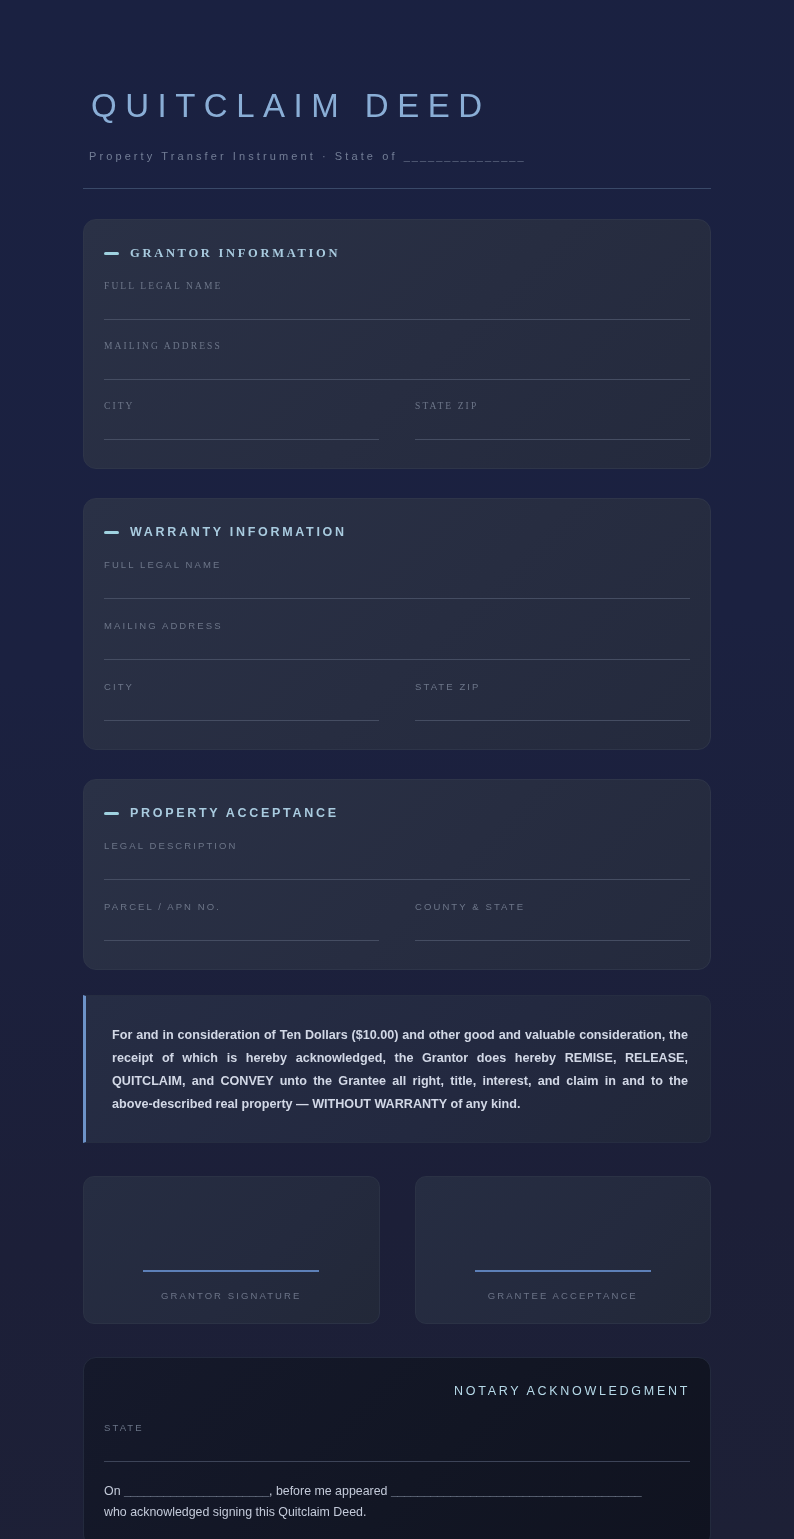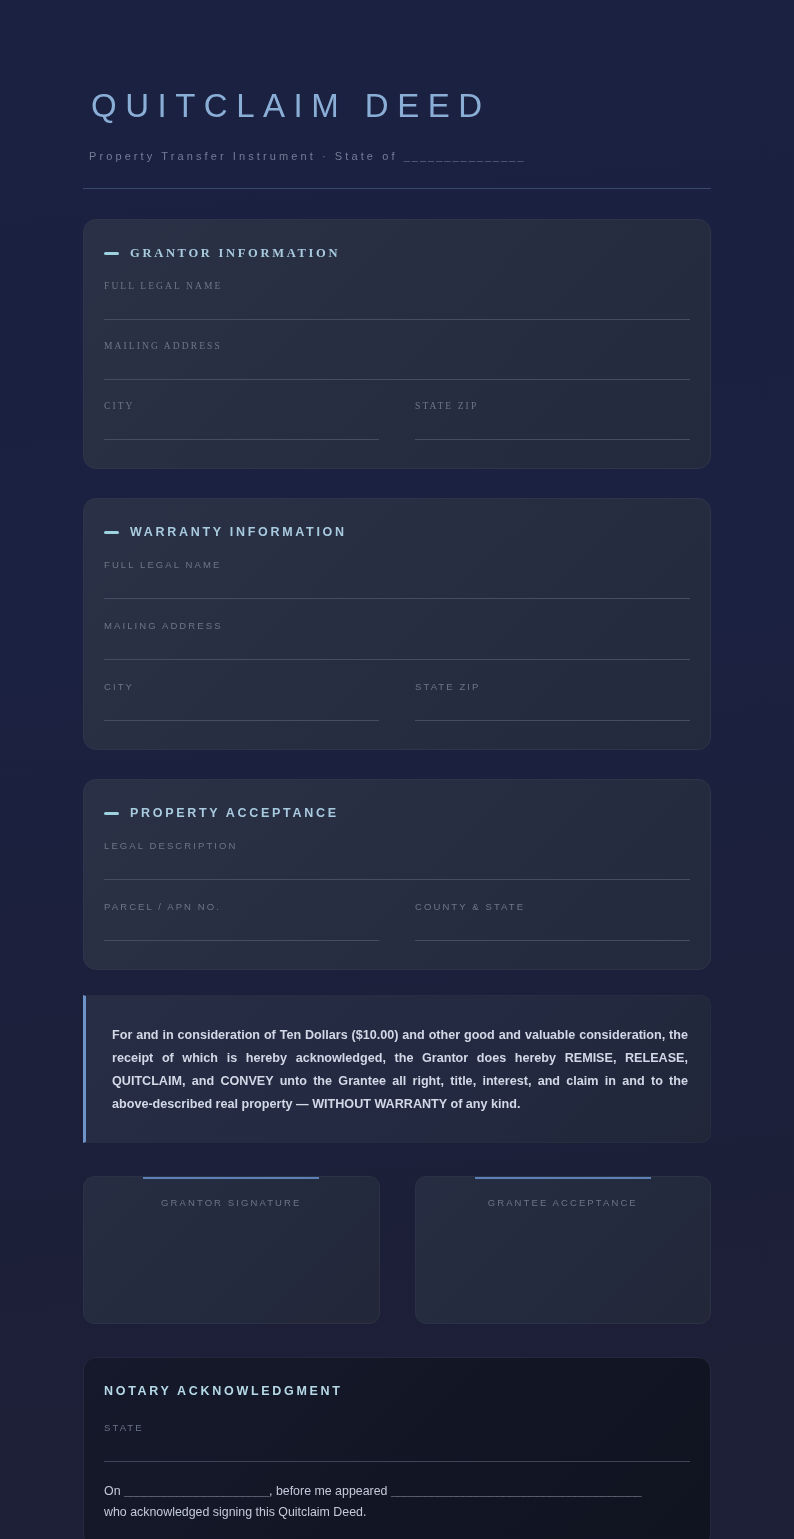--- a/index.html
+++ b/index.html
@@ -149,21 +149,21 @@
   }
 
   .sign-box {
     flex: 1;
     height: 148px;
     background: linear-gradient(135deg, #262d42 0%, #242a3e 60%, #222838 100%);
     border: 1px solid #2b3245;
     border-radius: 11px;
     display: flex;
     flex-direction: column;
-    justify-content: flex-start;
+    justify-content: flex-end;
     align-items: center;
     padding-bottom: 22px;
   }
 
   .sign-line {
     width: 176px;
     height: 2px;
     background: #5d80b8;
     margin-bottom: 18px;
   }
@@ -177,23 +177,23 @@
   
   .notary {
     margin-top: 33px;
     background: linear-gradient(135deg, #15192b 0%, #121624 55%, #101320 100%);
     border: 1px solid #232a3d;
     border-radius: 13px;
     padding: 26px 20px 24px 20px;
   }
 
   .notary-title {
-    text-align: left;
+    text-align: right;
     font-size: 12.5px;
-    font-weight: bold;
+    font-weight: normal;
     letter-spacing: 2.7px;
     color: #b6d9e8;
     margin-bottom: 24px;
   }
 
   .notary .field-line { background: #3d4458; }
   .notary .field-label { color: #6a7487; }
 
   .notary-body {
     margin-top: 19px;

